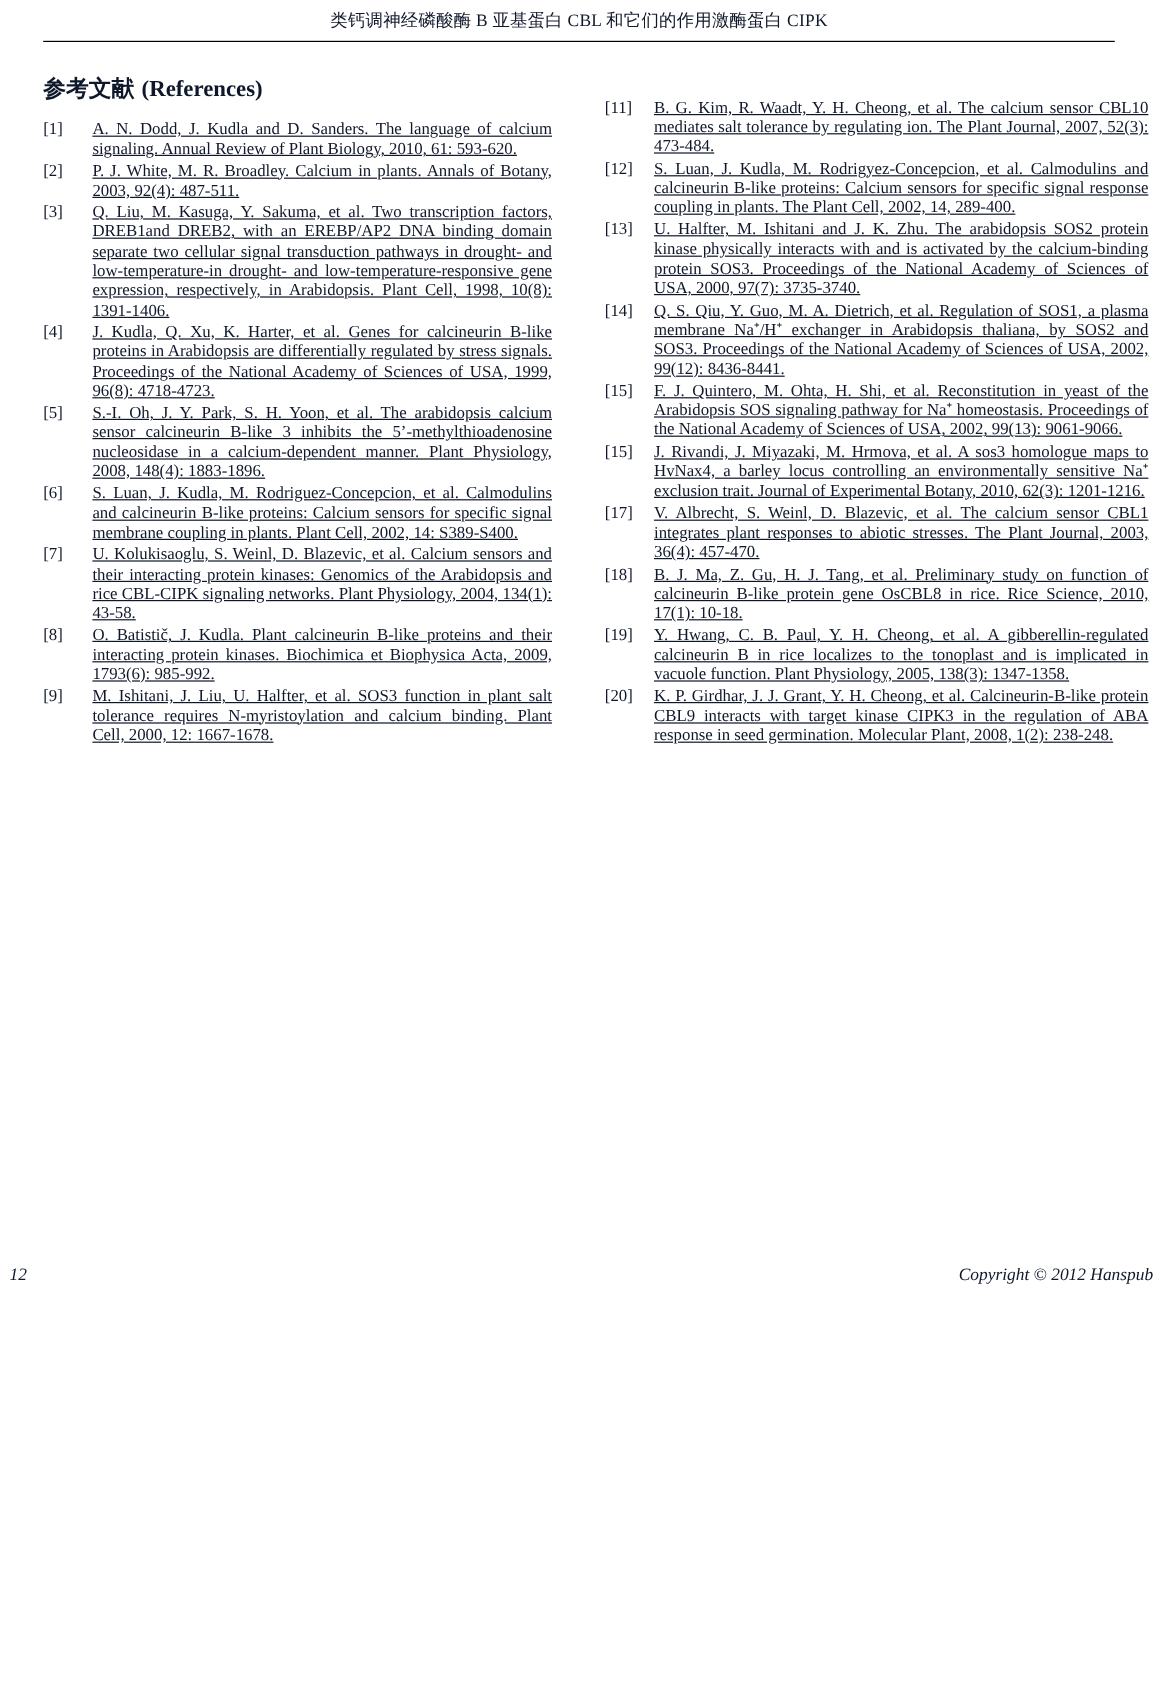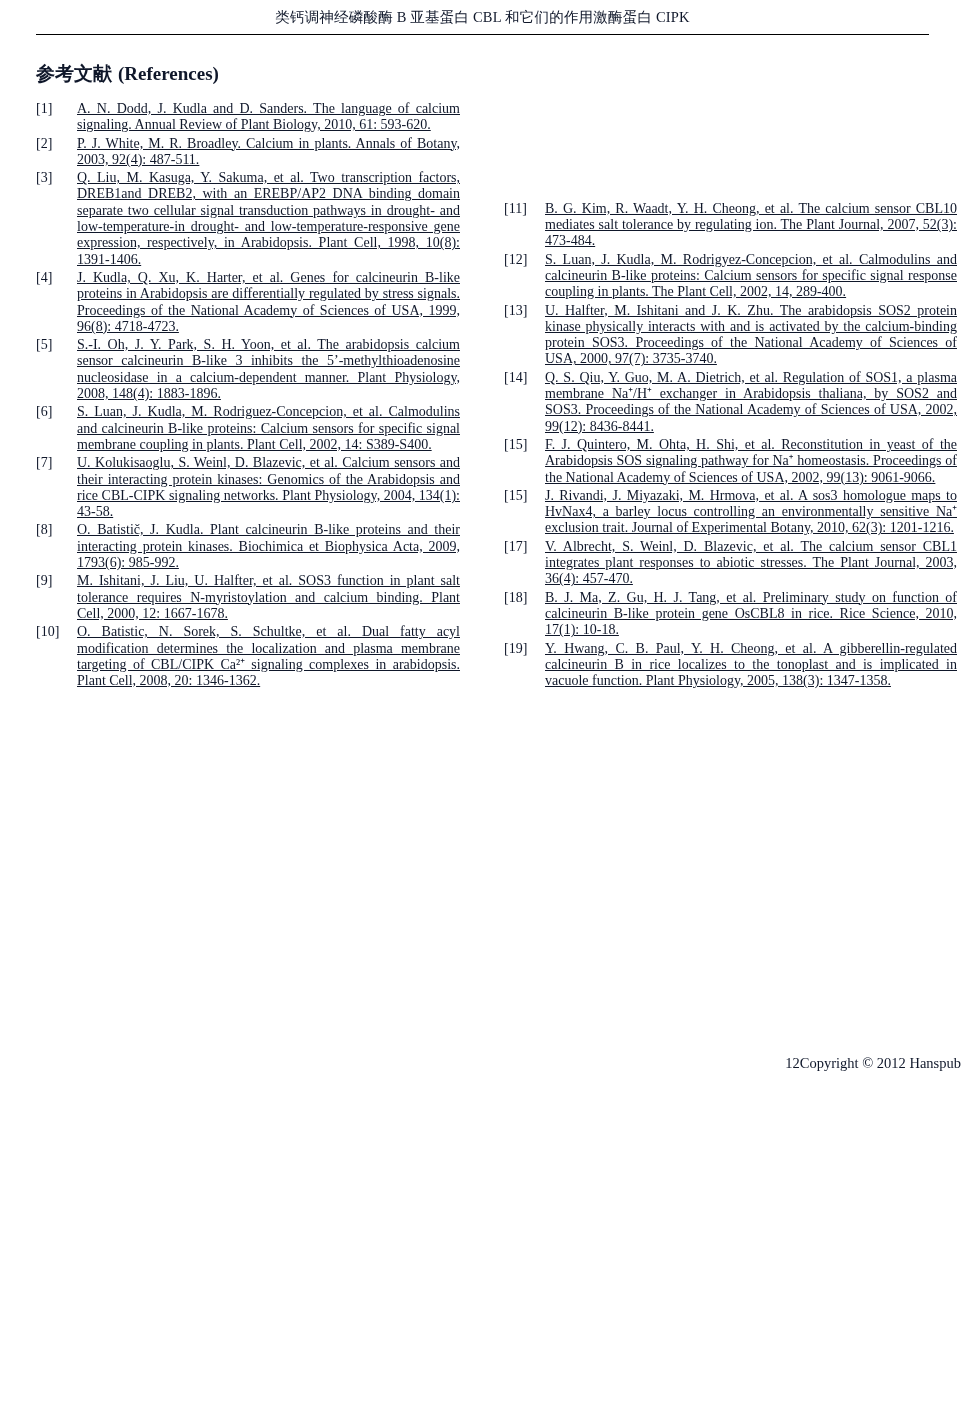--- a/index.html
+++ b/index.html
@@ -47,22 +47,23 @@
     margin-bottom: 2px;
   }
   .ref-label { flex: 0 0 41px; }
   .ref-text { flex: 1; text-align: justify; text-decoration: underline; }
   .footer {
     position: absolute;
     left: 8px;
     right: 4px;
     bottom: 12px;
     display: flex;
-    justify-content: flex-end;
+    justify-content: space-between;
     font-size: 14.5px;
+    font-style: italic;
   }
 </style>
 </head>
 <body>
 
 <div class="page">
 
   <div class="running-header">
     <span>类钙调神经磷酸酶 B 亚基蛋白 CBL 和它们的作用激酶蛋白 CIPK</span>
   </div>
@@ -102,24 +103,20 @@
         <span class="ref-text">U. Kolukisaoglu, S. Weinl, D. Blazevic, et al. Calcium sensors and their interacting protein kinases: Genomics of the Arabidopsis and rice CBL-CIPK signaling networks. Plant Physiology, 2004, 134(1): 43-58.</span>
       </div>
       <div class="ref">
         <span class="ref-label">[8]</span>
         <span class="ref-text">O. Batistič, J. Kudla. Plant calcineurin B-like proteins and their interacting protein kinases. Biochimica et Biophysica Acta, 2009, 1793(6): 985-992.</span>
       </div>
       <div class="ref">
         <span class="ref-label">[9]</span>
         <span class="ref-text">M. Ishitani, J. Liu, U. Halfter, et al. SOS3 function in plant salt tolerance requires N-myristoylation and calcium binding. Plant Cell, 2000, 12: 1667-1678.</span>
       </div>
-      <div class="ref">
-        <span class="ref-label">[10]</span>
-        <span class="ref-text">O. Batistic, N. Sorek, S. Schultke, et al. Dual fatty acyl modification determines the localization and plasma membrane targeting of CBL/CIPK Ca²⁺ signaling complexes in arabidopsis. Plant Cell, 2008, 20: 1346-1362.</span>
-      </div>
     </div>
 
     <div class="col-right">
       <div class="ref">
         <span class="ref-label">[11]</span>
         <span class="ref-text">B. G. Kim, R. Waadt, Y. H. Cheong, et al. The calcium sensor CBL10 mediates salt tolerance by regulating ion. The Plant Journal, 2007, 52(3): 473-484.</span>
       </div>
       <div class="ref">
         <span class="ref-label">[12]</span>
         <span class="ref-text">S. Luan, J. Kudla, M. Rodrigyez-Concepcion, et al. Calmodulins and calcineurin B-like proteins: Calcium sensors for specific signal response coupling in plants. The Plant Cell, 2002, 14, 289-400.</span>
@@ -145,20 +142,24 @@
         <span class="ref-text">V. Albrecht, S. Weinl, D. Blazevic, et al. The calcium sensor CBL1 integrates plant responses to abiotic stresses. The Plant Journal, 2003, 36(4): 457-470.</span>
       </div>
       <div class="ref">
         <span class="ref-label">[18]</span>
         <span class="ref-text">B. J. Ma, Z. Gu, H. J. Tang, et al. Preliminary study on function of calcineurin B-like protein gene OsCBL8 in rice. Rice Science, 2010, 17(1): 10-18.</span>
       </div>
       <div class="ref">
         <span class="ref-label">[19]</span>
         <span class="ref-text">Y. Hwang, C. B. Paul, Y. H. Cheong, et al. A gibberellin-regulated calcineurin B in rice localizes to the tonoplast and is implicated in vacuole function. Plant Physiology, 2005, 138(3): 1347-1358.</span>
       </div>
+      <div class="ref">
+        <span class="ref-label">[20]</span>
+        <span class="ref-text">K. P. Girdhar, J. J. Grant, Y. H. Cheong, et al. Calcineurin-B-like protein CBL9 interacts with target kinase CIPK3 in the regulation of ABA response in seed germination. Molecular Plant, 2008, 1(2): 238-248.</span>
+      </div>
     </div>
 
   </div>
 
   <div class="footer">
     <span>12</span>
     <span>Copyright © 2012 Hanspub</span>
   </div>
 
 </div>

